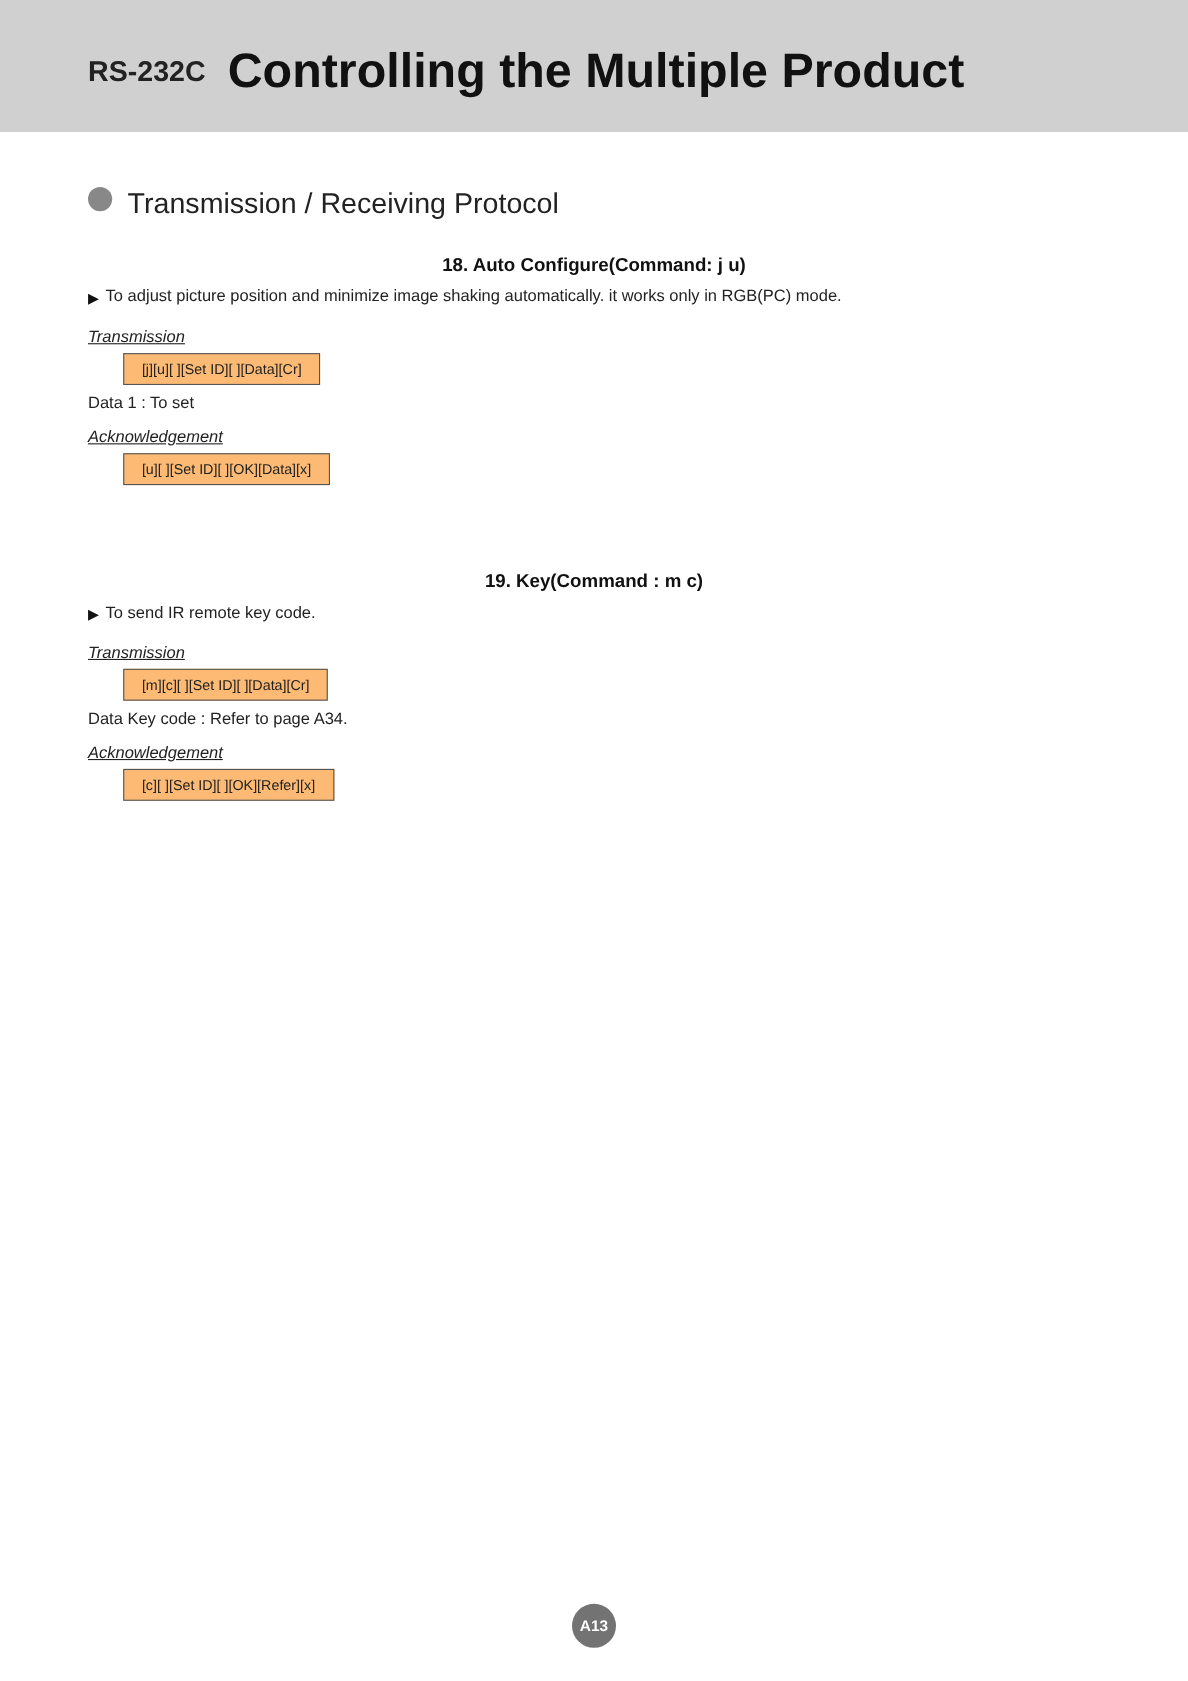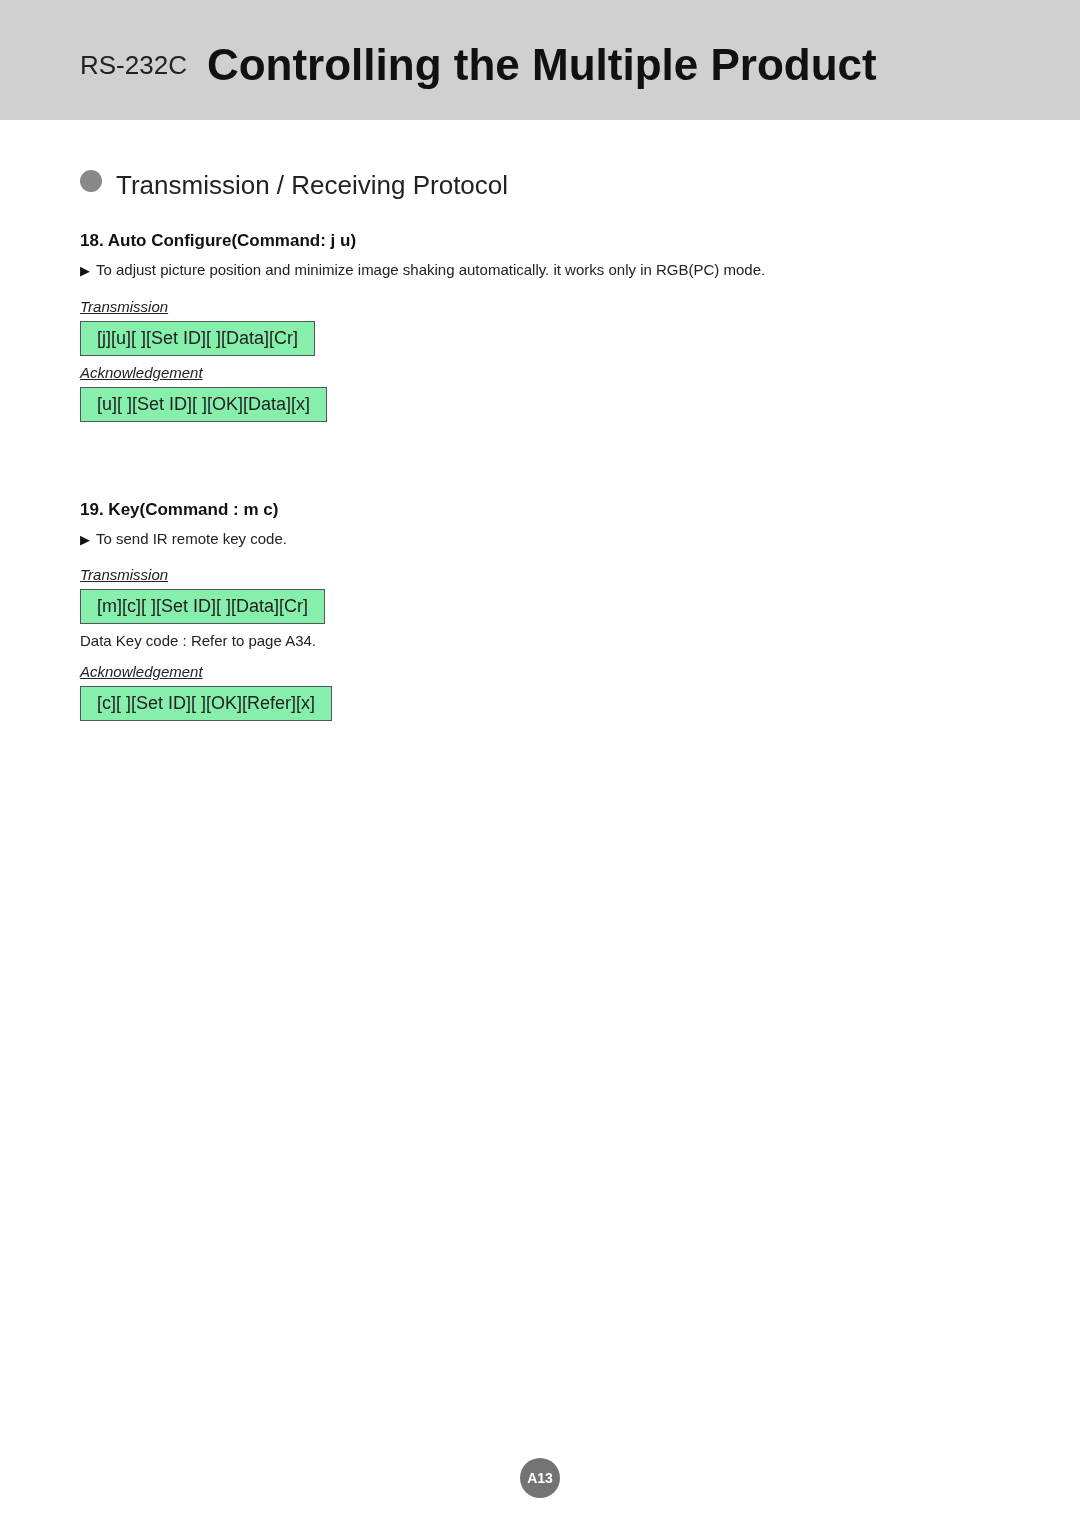--- a/index.html
+++ b/index.html
@@ -28,21 +28,21 @@
       background: #d0d0d0;
       width: 100%;
       padding: 40px 0 30px 0;
       display: flex;
       align-items: center;
       padding-left: 80px;
     }
 
     .header-rs {
       font-size: 26px;
-      font-weight: normal;
+      font-weight: bold;
       color: #222;
       margin-right: 20px;
       font-family: Arial, Helvetica, sans-serif;
     }
 
     .header-title {
       font-size: 44px;
       font-weight: bold;
       color: #111;
       font-family: Arial, Helvetica, sans-serif;
@@ -79,20 +79,21 @@
     
     .command-section {
       margin-bottom: 40px;
     }
 
     .command-title {
       font-size: 17px;
       font-weight: bold;
       color: #111;
       margin-bottom: 8px;
+      text-align: center;
     }
 
     .command-desc {
       font-size: 15px;
       color: #222;
       margin-bottom: 16px;
       display: flex;
       align-items: flex-start;
       line-height: 1.5;
     }
@@ -111,25 +112,26 @@
       color: #222;
       margin-bottom: 6px;
       text-decoration: underline;
       margin-top: 10px;
     }
 
     .code-box {
       border: 1.5px solid #555;
       display: inline-block;
       padding: 6px 16px;
-      font-size: 18px;
-      color: #222;
-      background: #86efac;
+      font-size: 13px;
+      color: #222;
+      background: #fdba74;
       margin-bottom: 8px;
       font-family: Arial, Helvetica, sans-serif;
+      margin-left: 32px;
     }
 
     .data-note {
       font-size: 15px;
       color: #222;
       margin-bottom: 14px;
     }
 
     .ack-label {
       font-style: italic;
@@ -182,20 +184,21 @@
       <div class="command-title">18. Auto Configure(Command: j u)</div>
       <div class="command-desc">
         <span class="arrow-bullet">▶</span>
         <span>To adjust picture position and minimize image shaking automatically. it works only in RGB(PC) mode.</span>
       </div>
 
       <div class="transmission-label">Transmission</div>
       <div>
         <span class="code-box">[j][u][  ][Set ID][  ][Data][Cr]</span>
       </div>
+      <div class="data-note">Data 1 : To set</div>
 
       <div class="ack-label">Acknowledgement</div>
       <div>
         <span class="code-box">[u][  ][Set ID][  ][OK][Data][x]</span>
       </div>
     </div>
 
     <div class="section-divider"></div>
 
     <div class="command-section">

